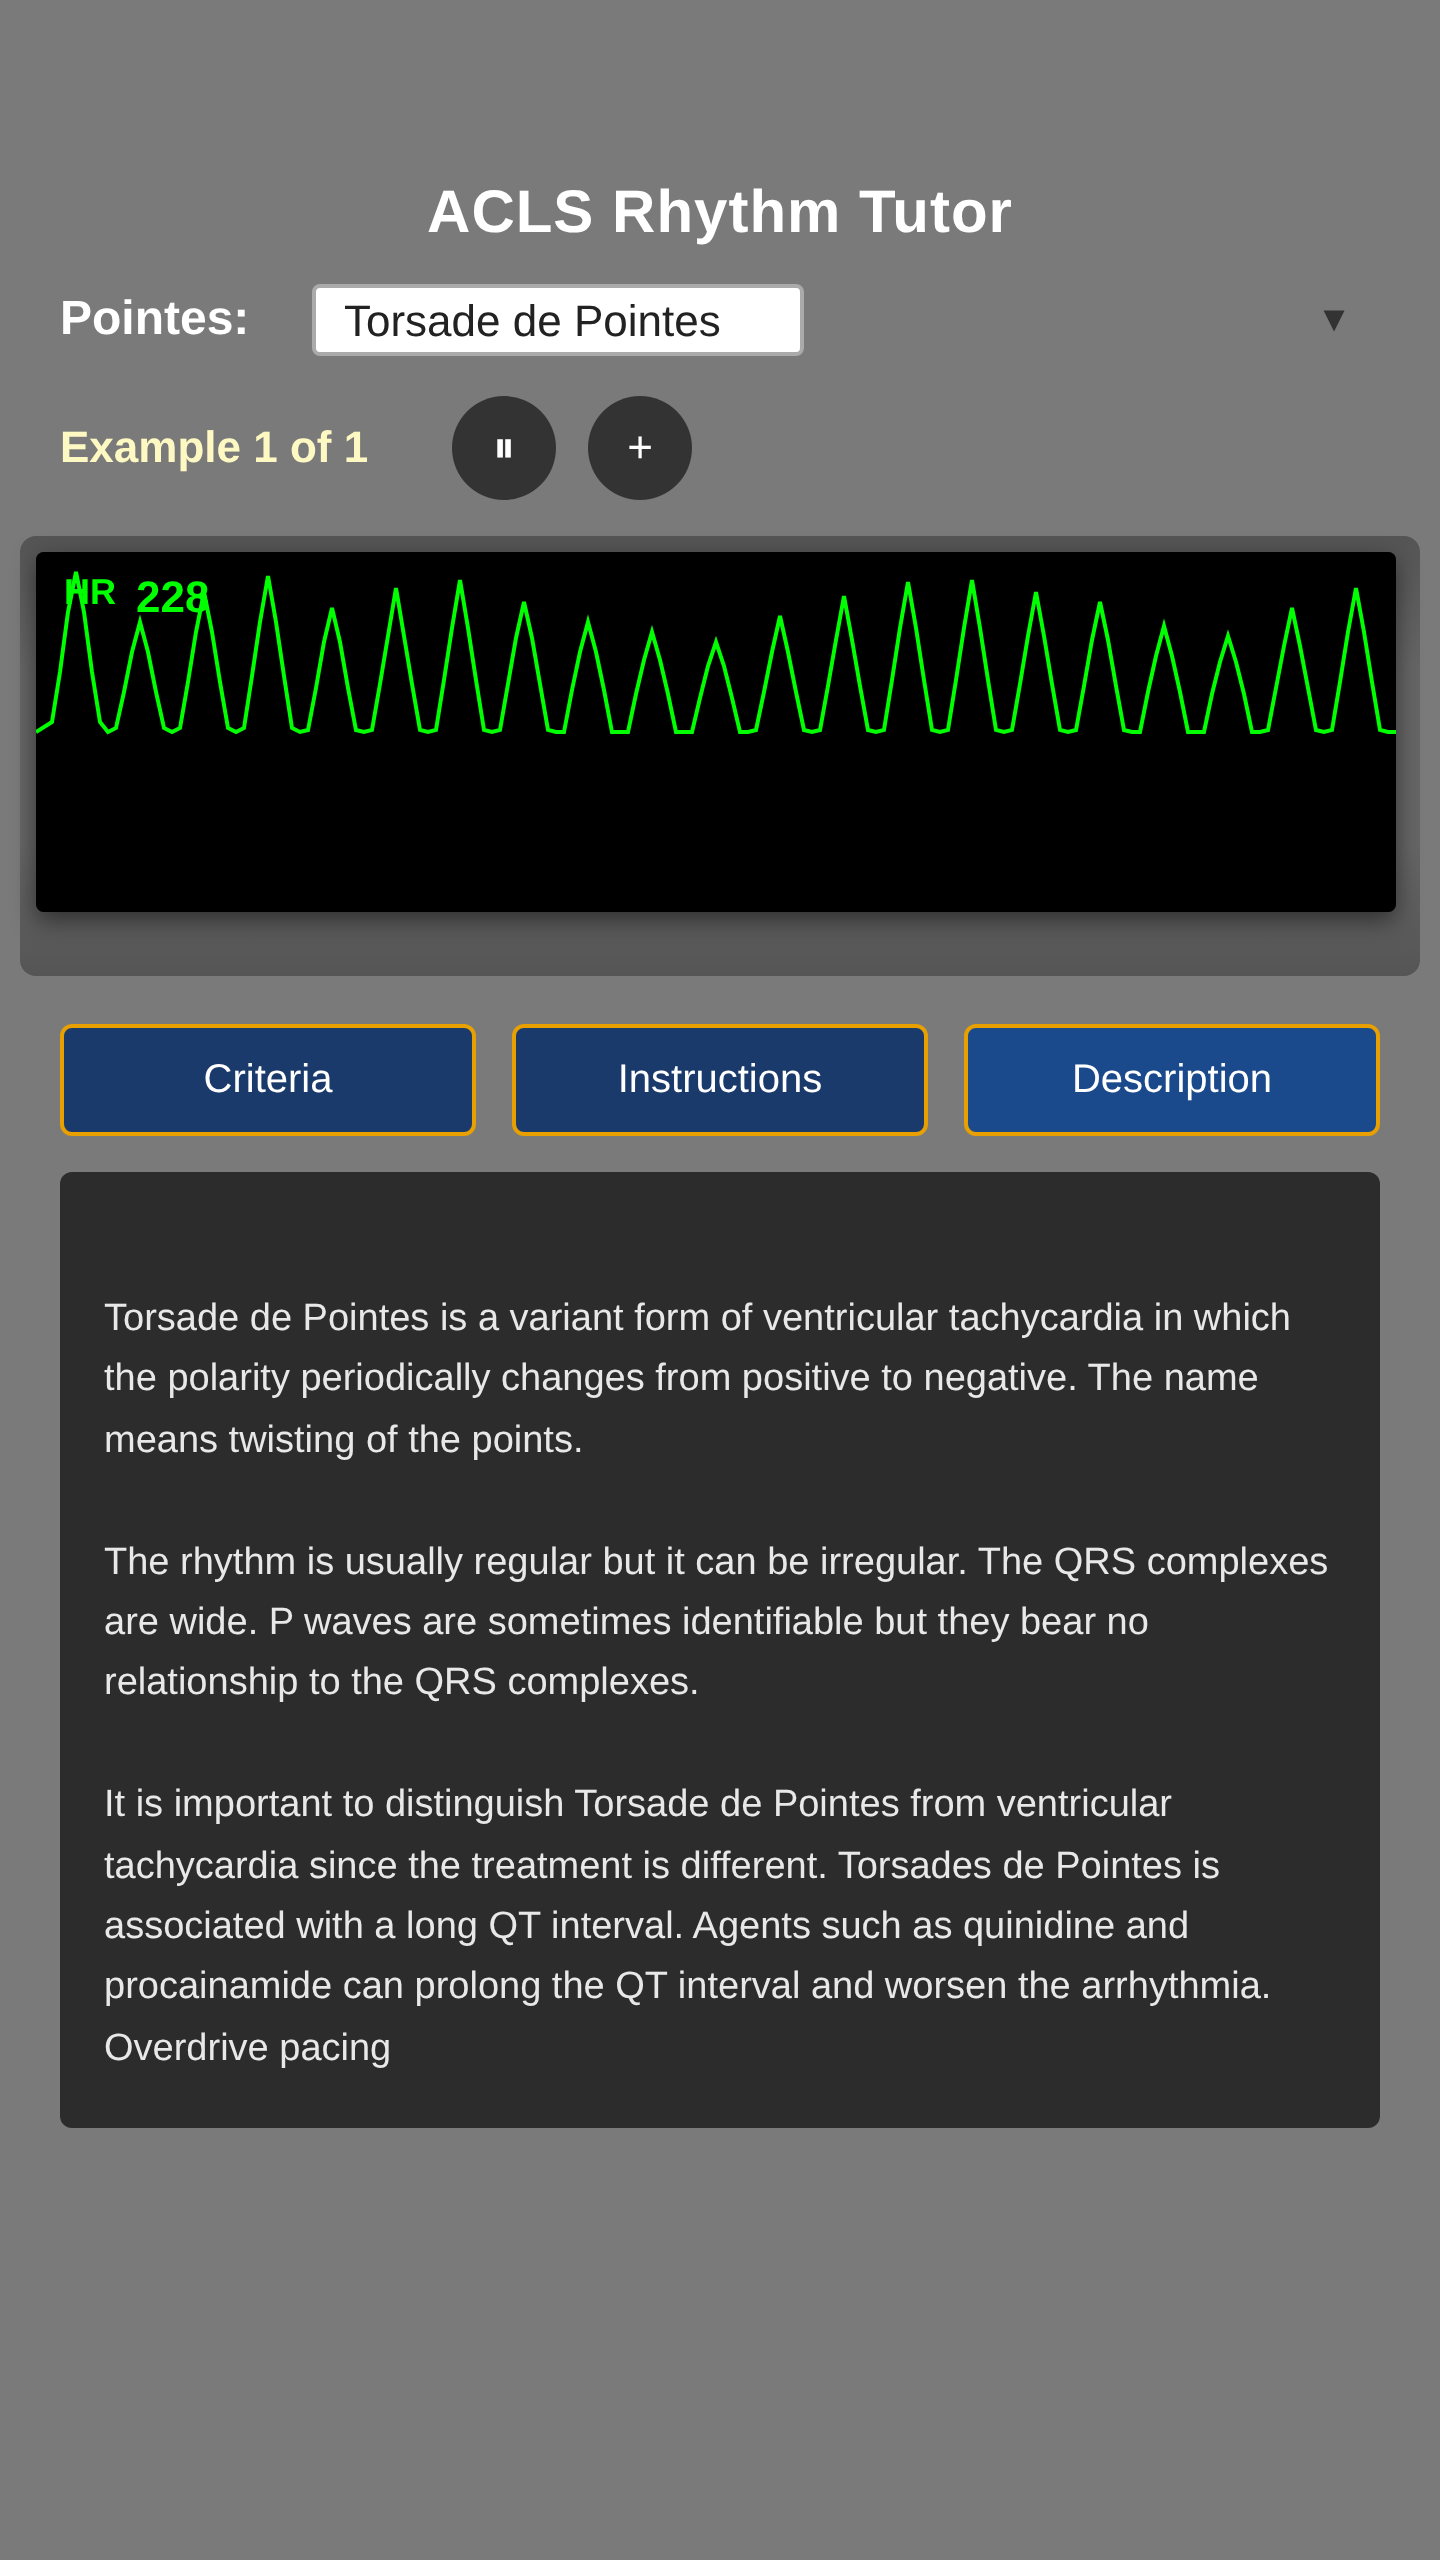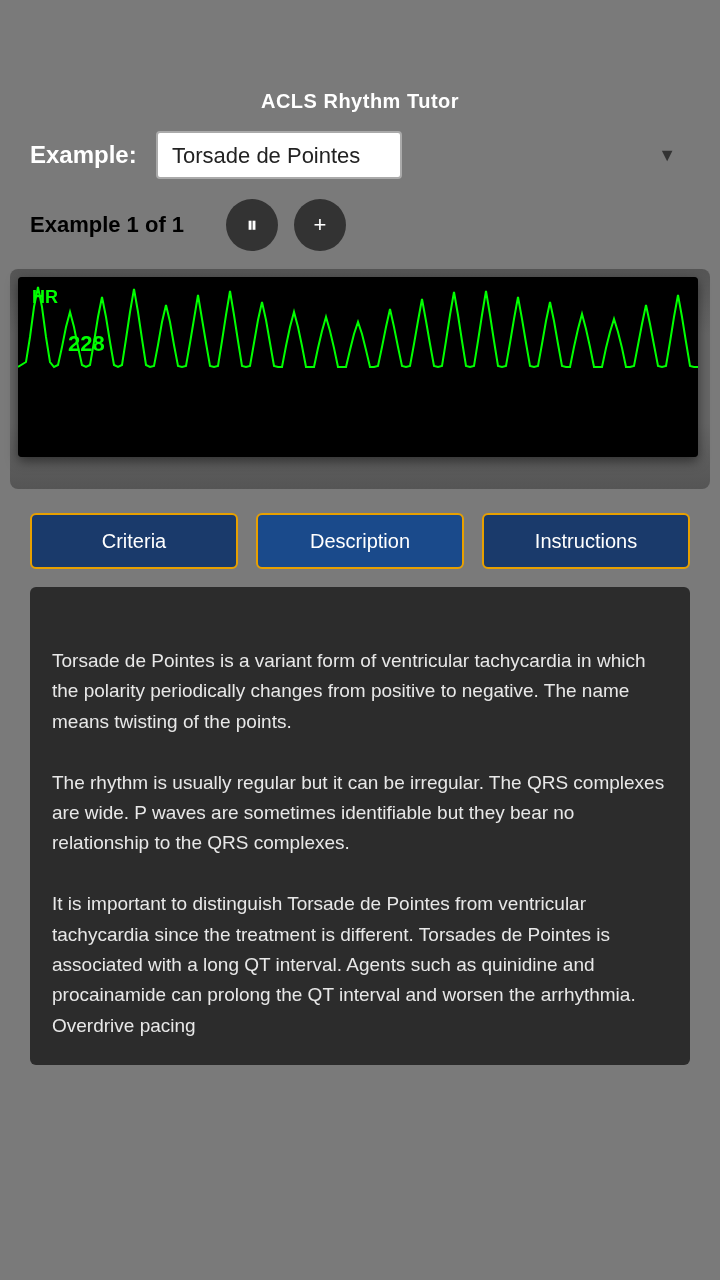--- a/index.html
+++ b/index.html
@@ -16,21 +16,21 @@
       width: 720px;
       height: 1280px;
       background-color: #7a7a7a;
       display: flex;
       flex-direction: column;
       align-items: center;
       padding-top: 90px;
     }
 
     .app-title {
-      font-size: 20px;
+      font-size: 30px;
       font-weight: bold;
       color: #ffffff;
       margin-bottom: 18px;
       letter-spacing: 0.5px;
     }
 
     .rhythm-row {
       display: flex;
       align-items: center;
       margin-bottom: 20px;
@@ -41,21 +41,21 @@
 
     .rhythm-label {
       font-size: 24px;
       font-weight: bold;
       color: #ffffff;
       min-width: 110px;
     }
 
     .rhythm-select {
       flex: 1;
-      height: 48px;
+      height: 36px;
       background-color: #ffffff;
       border: 2px solid #aaaaaa;
       border-radius: 4px;
       font-size: 22px;
       padding: 0 14px;
       color: #222222;
       appearance: none;
       -webkit-appearance: none;
       cursor: pointer;
       position: relative;
@@ -81,21 +81,21 @@
       display: flex;
       align-items: center;
       width: 660px;
       margin-bottom: 18px;
       gap: 16px;
     }
 
     .example-label {
       font-size: 22px;
       font-weight: bold;
-      color: #000000;
+      color: #fef9c3;
       min-width: 180px;
     }
 
     .next-example-btn {
       background-color: #1a3a6b;
       border: 2px solid #e8a000;
       border-radius: 6px;
       color: #ffffff;
       font-size: 20px;
       font-weight: bold;
@@ -148,21 +148,20 @@
     }
 
     .hr-value {
       position: absolute;
       top: 10px;
       left: 50px;
       color: #00ff00;
       font-size: 22px;
       font-weight: bold;
       z-index: 2;
-      margin-top: 44px;
     }
 
     .ecg-svg {
       position: absolute;
       bottom: 0;
       left: 0;
       width: 100%;
       height: 100%;
     }
 
@@ -208,21 +207,21 @@
 
   </style>
 </head>
 <body>
 
 <div class="app-container">
 
   <div class="app-title">ACLS Rhythm Tutor</div>
 
   <div class="rhythm-row">
-    <span class="rhythm-label">Example:</span>
+    <span class="rhythm-label">Pointes:</span>
     <div class="select-wrapper">
       <select class="rhythm-select">
         <option>Torsade de Pointes</option>
         <option>Atrial Fibrillation</option>
         <option>Ventricular Fibrillation</option>
         <option>Normal Sinus Rhythm</option>
       </select>
     </div>
   </div>
 
@@ -268,26 +267,26 @@
             680,90
           "></polyline>
       </svg>
     </div>
   </div>
 
   <div class="tabs-row">
     <button class="tab-btn">
       <span>Criteria</span>
     </button>
+    <button class="tab-btn">
+      <span>Instructions</span>
+    </button>
     <button class="tab-btn active">
       <span>Description</span>
     </button>
-    <button class="tab-btn">
-      <span>Instructions</span>
-    </button>
   </div>
 
   <div class="content-box">
     <p class="content-text">Torsade de Pointes is a variant form of ventricular tachycardia in which the polarity periodically changes from positive to negative. The name means twisting of the points.
 
 The rhythm is usually regular but it can be irregular. The QRS complexes are wide. P waves are sometimes identifiable but they bear no relationship to the QRS complexes.
 
 It is important to distinguish Torsade de Pointes from ventricular tachycardia since the treatment is different. Torsades de Pointes is associated with a long QT interval. Agents such as quinidine and procainamide can prolong the QT interval and worsen the arrhythmia. Overdrive pacing</p>
   </div>
 

